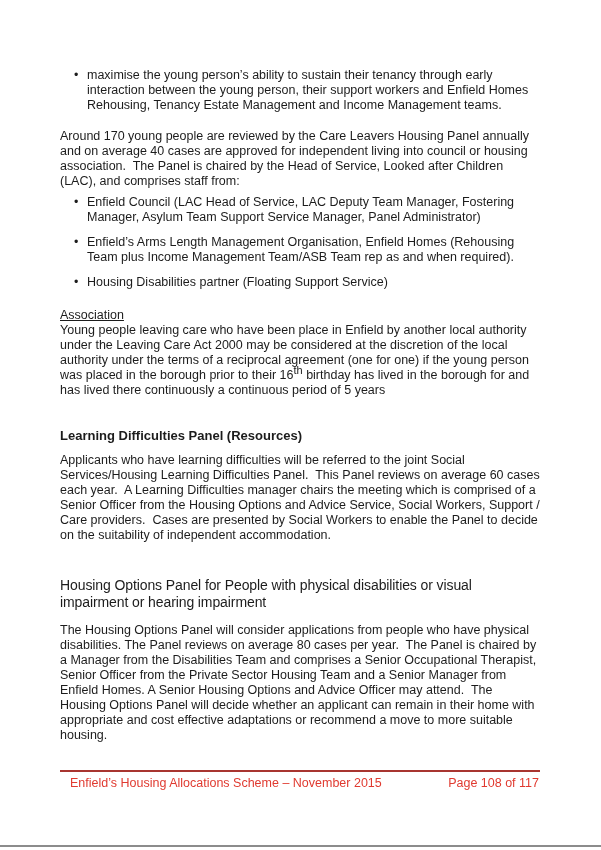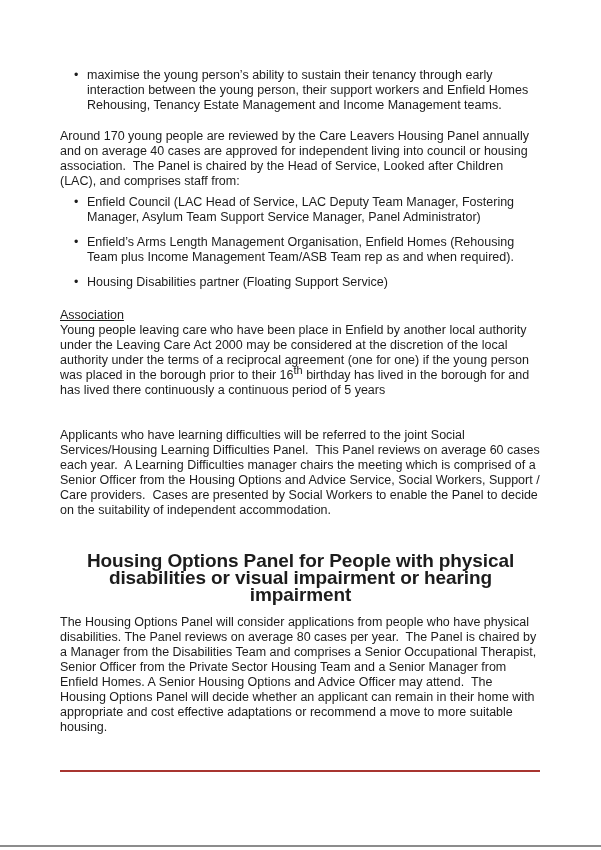--- a/index.html
+++ b/index.html
@@ -33,22 +33,22 @@
   .reciprocals-heading{
     font-weight:normal;font-size:12.5px;line-height:15px;
     margin:0;text-decoration:underline;
   }
   .ld-section{margin-top:30px;}
   .ld-heading{
     font-weight:bold;font-size:13px;line-height:15px;margin:0 0 10px 0;
   }
   .ho-section{margin-top:34px;}
   .ho-heading{
-    font-weight:bold;font-size:19px;line-height:17px;
-    letter-spacing:-0.1px;margin:0 0 12px 0;text-align:center;
+    font-weight:normal;font-size:14px;line-height:17px;
+    letter-spacing:-0.1px;margin:0 0 12px 0;
   }
   sup{font-size:11px;line-height:0;vertical-align:super;}
   .footer-rule{
     position:absolute;left:60px;right:61px;top:770px;
     border-top:2px solid var(--footer-rule);height:0;
   }
   .footer-row{
     position:absolute;left:60px;right:62px;top:776px;
     display:flex;justify-content:space-between;
     color:var(--footer-text);font-size:12.5px;line-height:15px;
@@ -88,25 +88,30 @@
         <span class="bullet-text">Housing Disabilities partner (Floating Support Service)</span>
       </div>
     </div>
 
     <div class="reciprocals-section">
       <h3 class="reciprocals-heading">Association</h3>
       <p class="para"><span>Young people leaving care who have been place in Enfield by another local authority under the Leaving Care Act 2000 may be considered at the discretion of the local authority under the terms of a reciprocal agreement (one for one) if the young person was placed in the borough prior to their 16</span><sup>th</sup><span> birthday has lived in the borough for and has lived there continuously a continuous period of 5 years</span></p>
     </div>
 
     <div class="ld-section">
+      <h2 class="ld-heading">Learning Difficulties Panel (Resources)</h2>
       <p class="para">Applicants who have learning difficulties will be referred to the joint Social Services/Housing Learning Difficulties Panel.  This Panel reviews on average 60 cases each year.  A Learning Difficulties manager chairs the meeting which is comprised of a Senior Officer from the Housing Options and Advice Service, Social Workers, Support / Care providers.  Cases are presented by Social Workers to enable the Panel to decide on the suitability of independent accommodation.</p>
     </div>
 
     <div class="ho-section">
       <h2 class="ho-heading">Housing Options Panel for People with physical disabilities or visual impairment or hearing impairment</h2>
       <p class="para">The Housing Options Panel will consider applications from people who have physical disabilities. The Panel reviews on average 80 cases per year.  The Panel is chaired by a Manager from the Disabilities Team and comprises a Senior Occupational Therapist, Senior Officer from the Private Sector Housing Team and a Senior Manager from Enfield Homes. A Senior Housing Options and Advice Officer may attend.  The Housing Options Panel will decide whether an applicant can remain in their home with appropriate and cost effective adaptations or recommend a move to more suitable housing.</p>
     </div>
 
   </div>
 
   <div class="footer-rule"></div>
+  <div class="footer-row">
+    <span class="footer-left">Enfield’s Housing Allocations Scheme – November 2015</span>
+    <span class="footer-right">Page 108 of 117</span>
+  </div>
   <div class="bottom-edge"></div>
 </div>
 
 </body></html>

